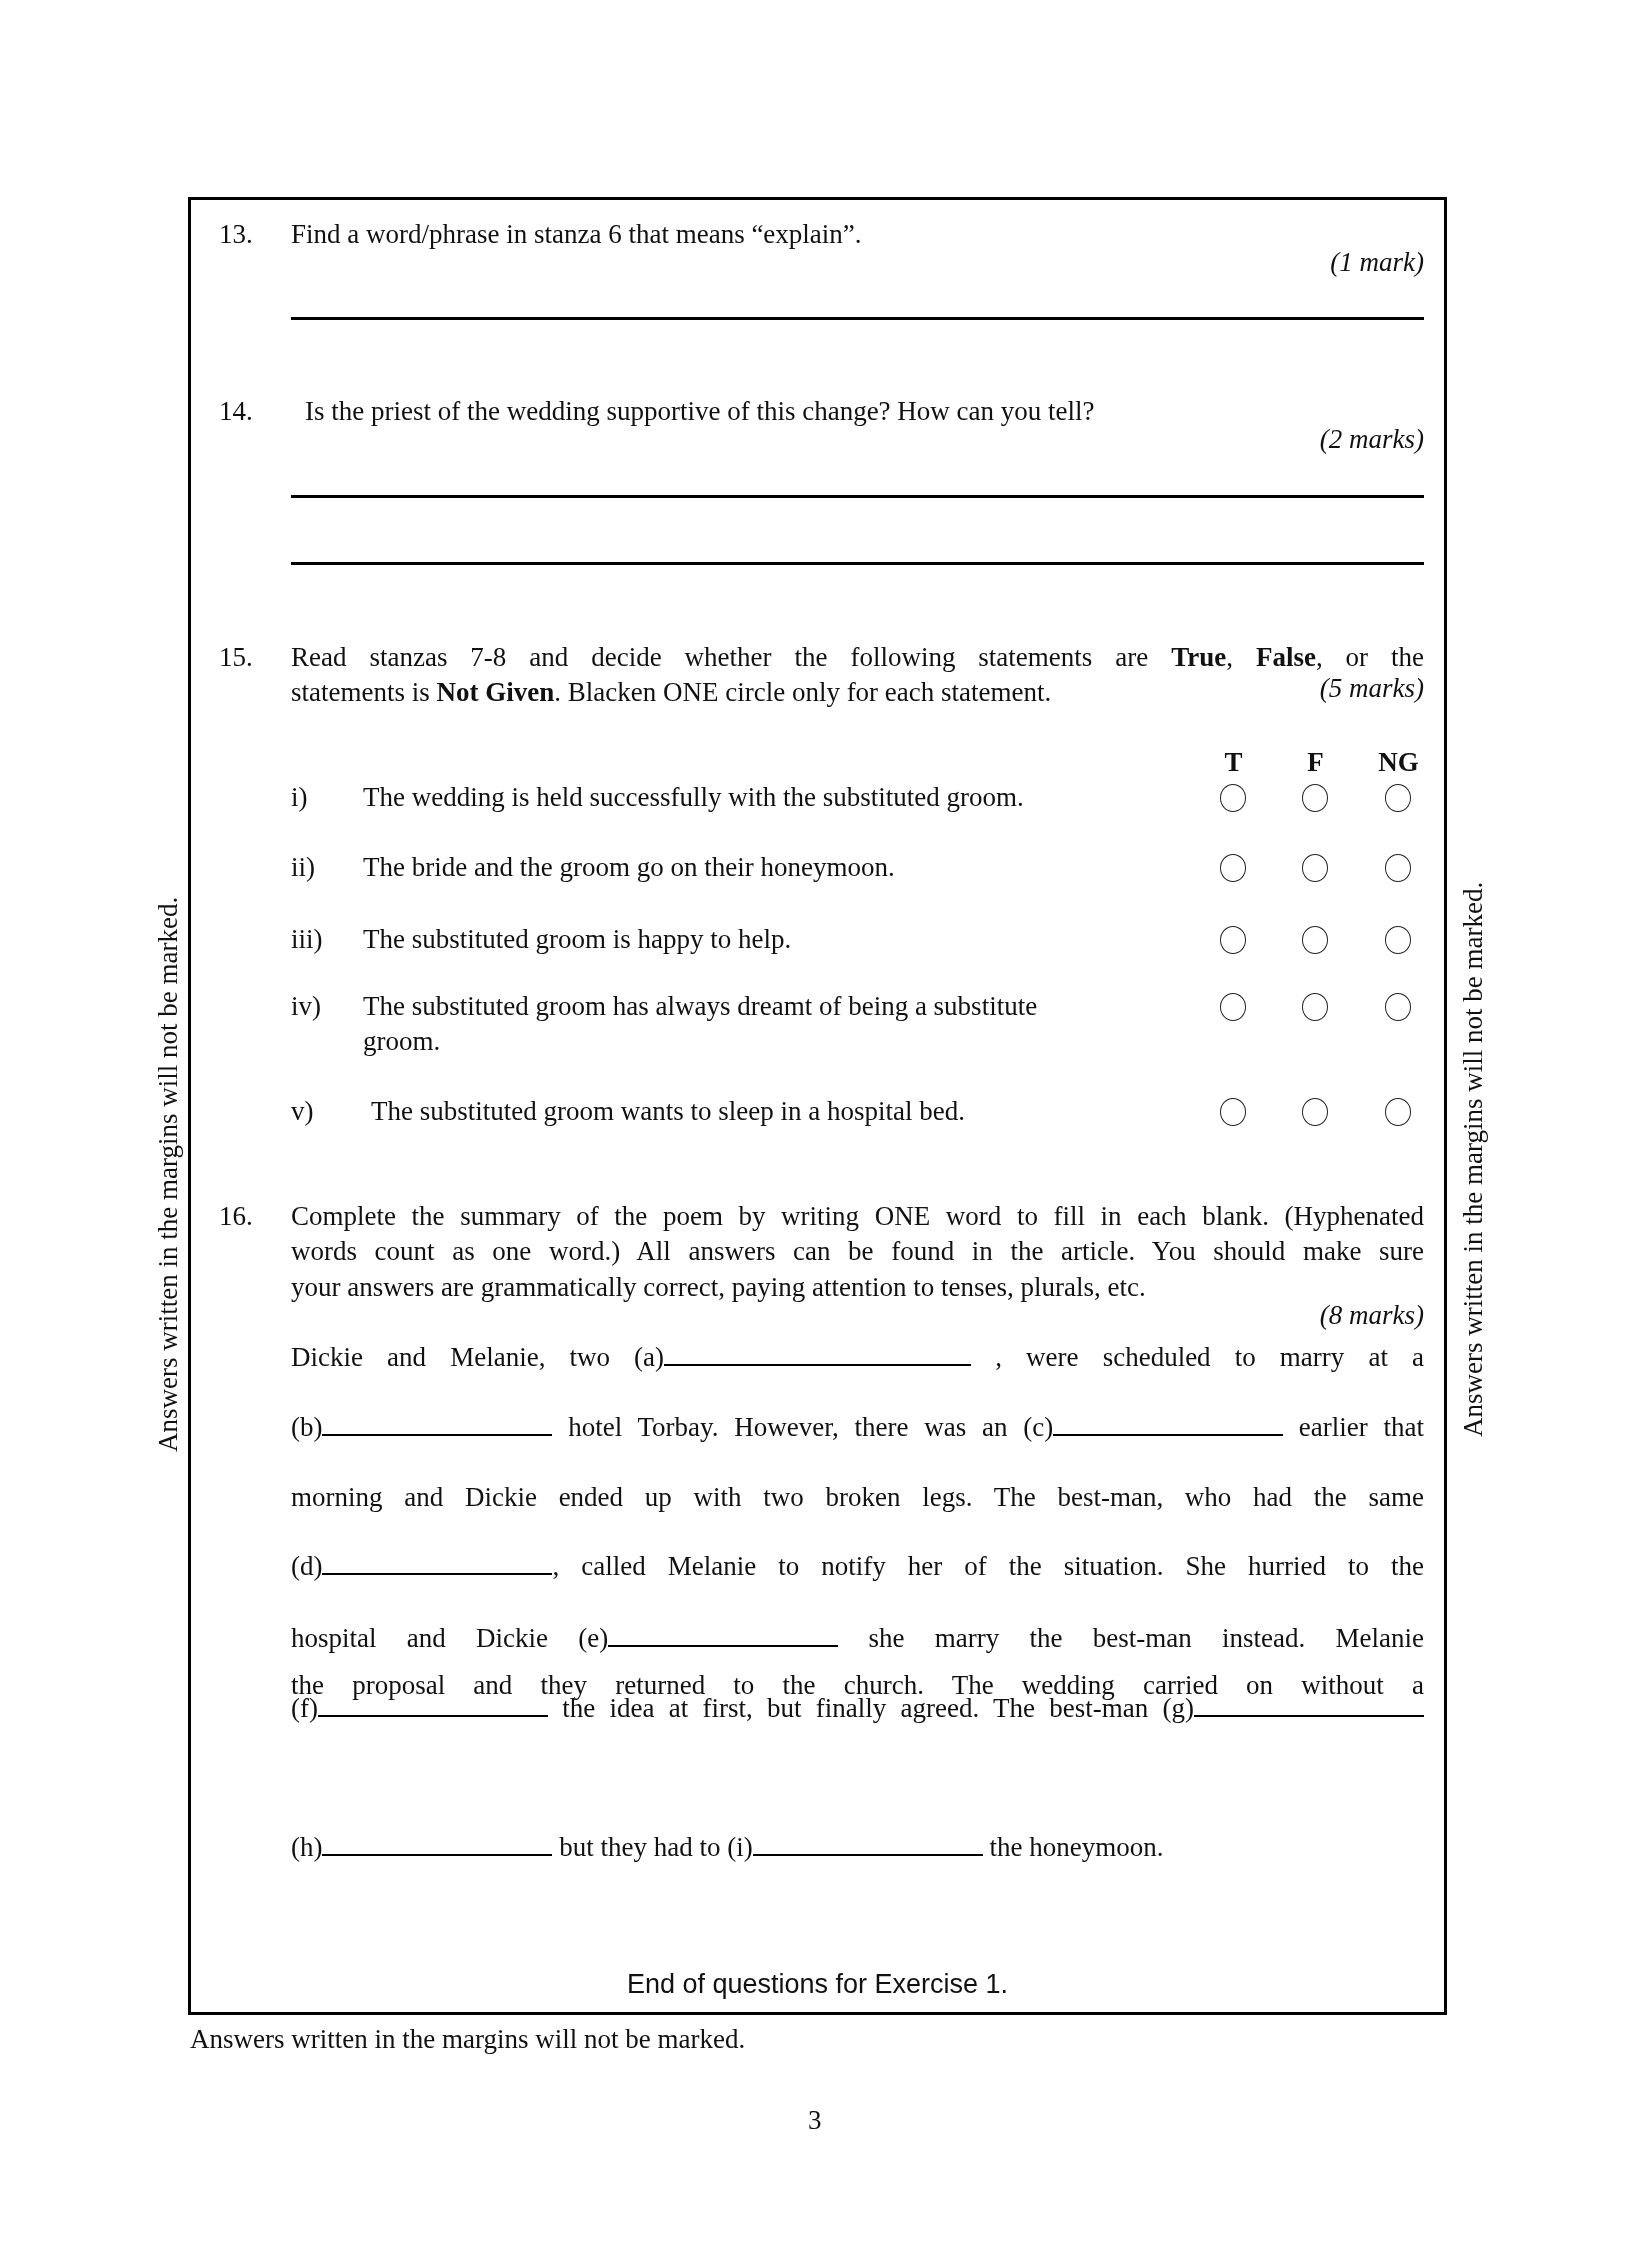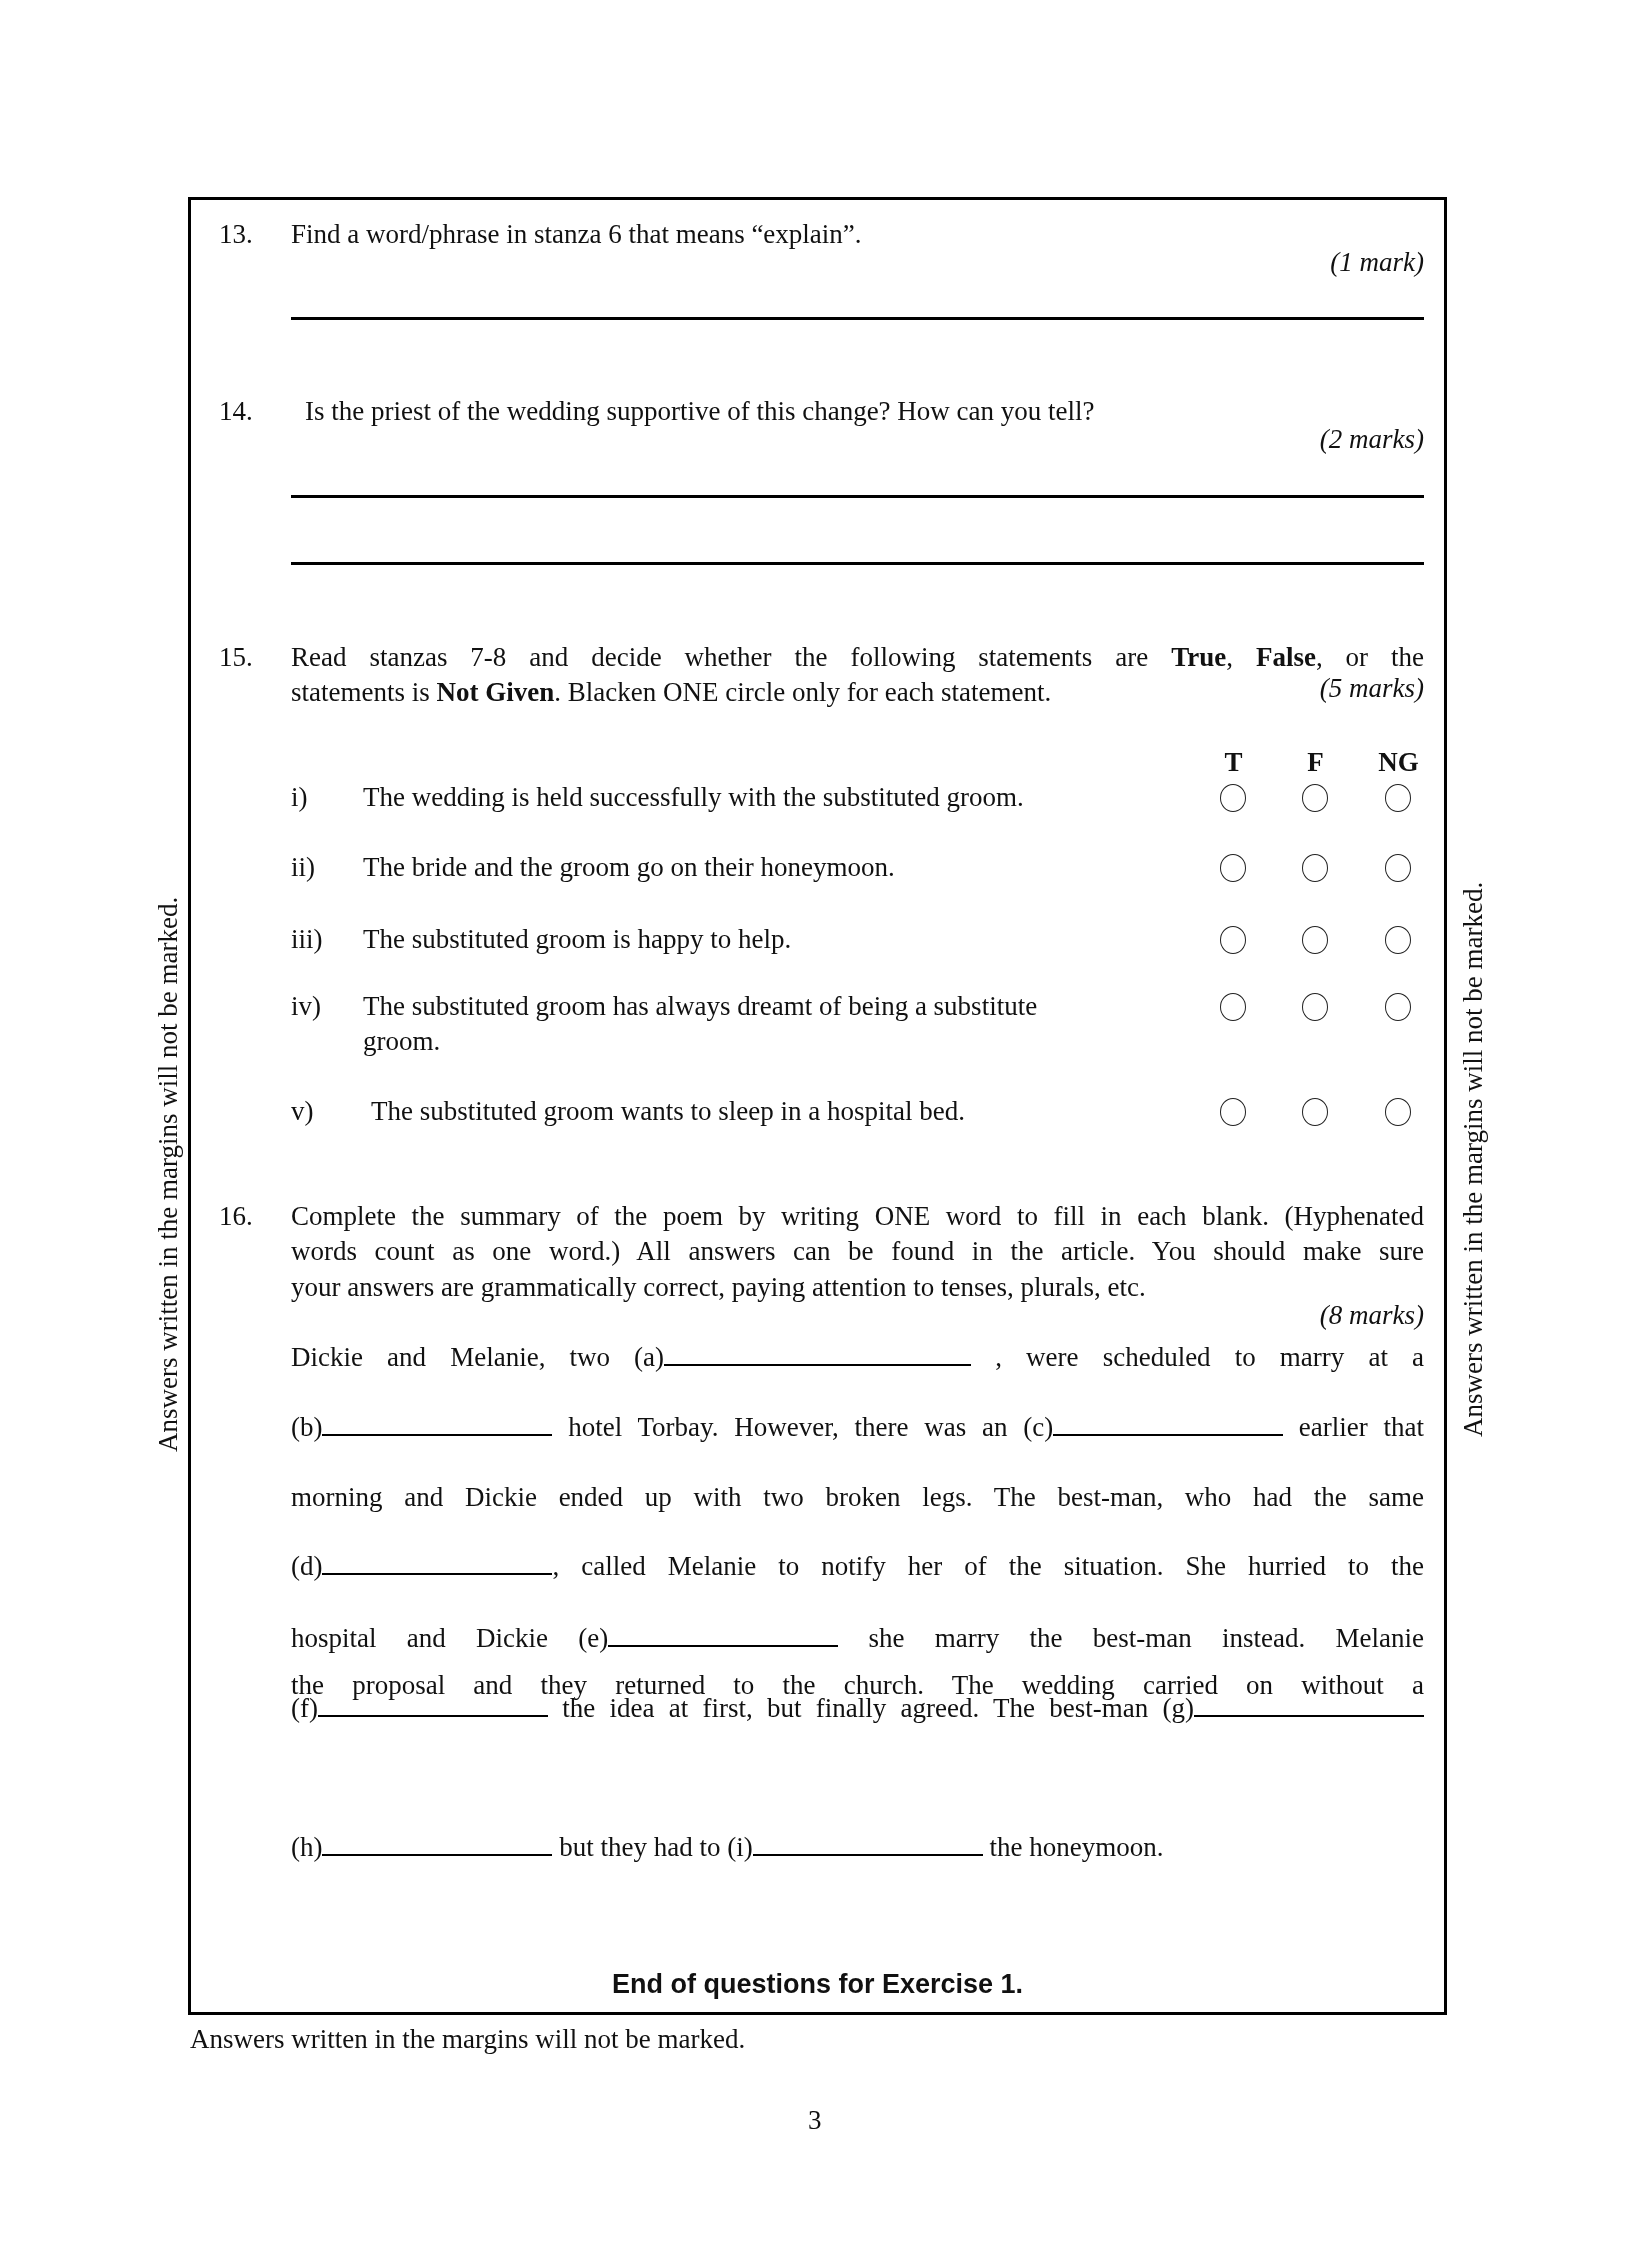--- a/index.html
+++ b/index.html
@@ -12,21 +12,21 @@
   .marks { font-style:italic; right:222px; text-align:right;margin-top:28px; }
   .rule { position:absolute; left:291px; width:1133px; height:2.9px; background:#000; }
   .just { position:absolute; left:291px; width:1133px; font-size:27px; line-height:32px;
           text-align:justify; text-align-last:justify; white-space:nowrap; }
   .circle { position:absolute; width:26px; height:28px; border:1.5px solid #222;
             border-radius:50%; box-sizing:border-box; }
   .hdr { position:absolute; font-weight:bold; font-size:27px; line-height:32px; text-align:center; width:59px; }
   .vert { position:absolute; font-size:27px; line-height:29px; white-space:nowrap;
           transform-origin:left top; transform:rotate(-90deg); }
   .end { position:absolute; left:188px; width:1259px; top:1969px; text-align:center;
-         font-family:"Liberation Sans", "DejaVu Sans", sans-serif; font-weight:bold; font-size:27px; }
+         font-family:"Liberation Sans", "DejaVu Sans", sans-serif; font-weight:normal; font-size:27px; }
   .blank { display:inline-block; border-bottom:2.2px solid #000; height:22px; vertical-align:baseline; }
   b { font-weight:bold; }
 </style>
 </head>
 <body>
 
 <div class="vert" style="left:154px; top:1452px;">Answers written in the margins will not be marked.</div>
 <div class="vert" style="left:1459px; top:1437px;">Answers written in the margins will not be marked.</div>
 
 <div class="box"></div>

